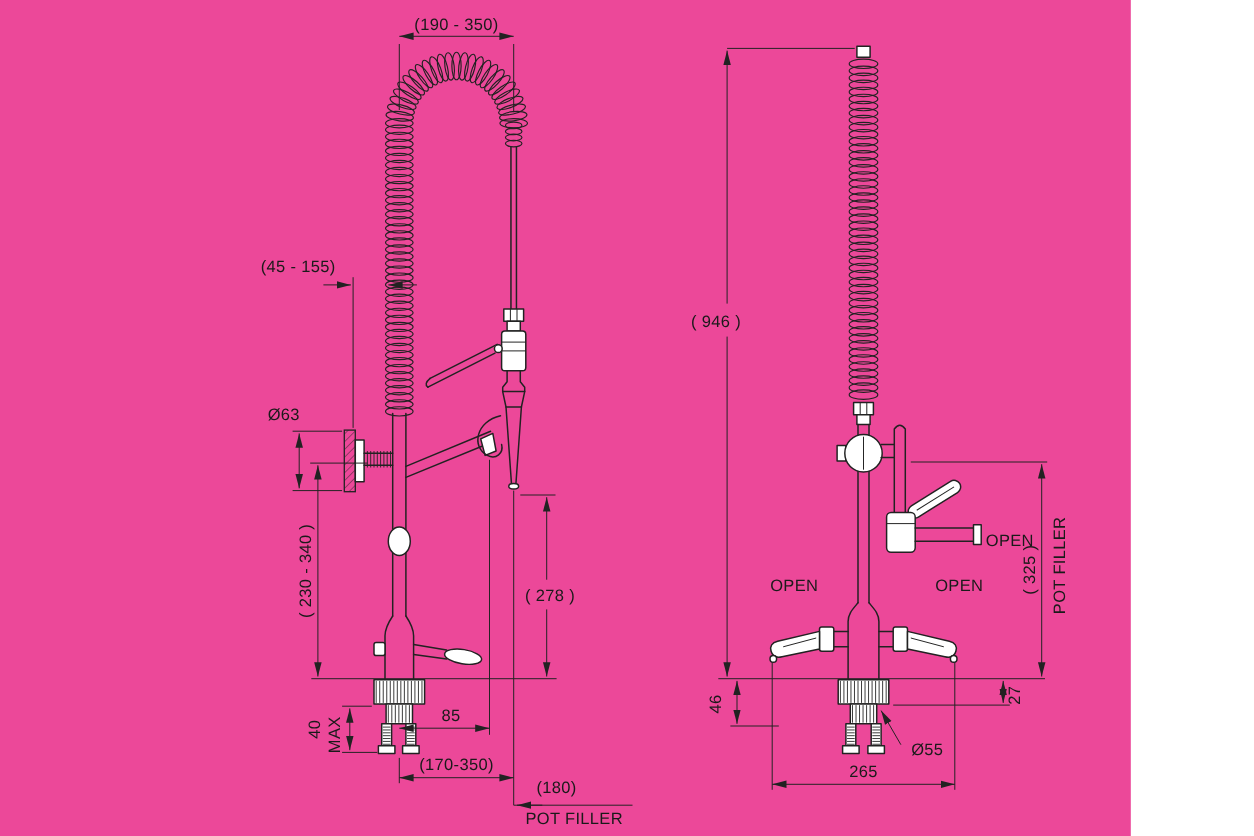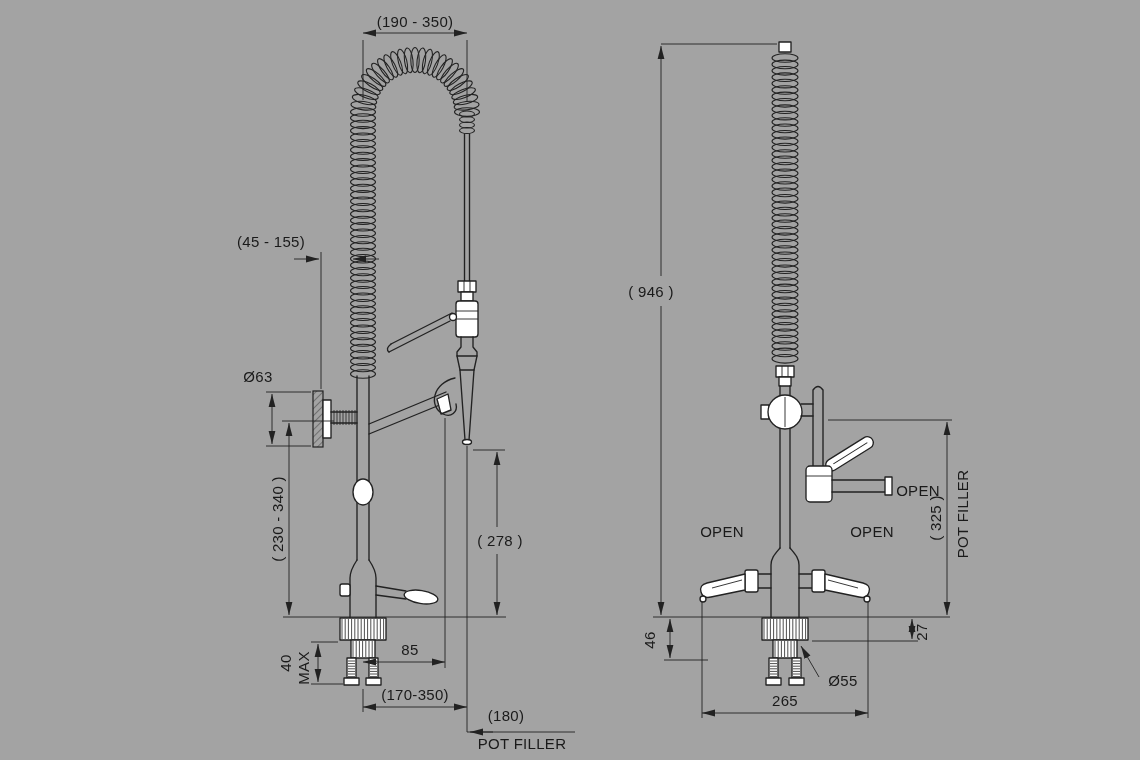--- a/index.html
+++ b/index.html
@@ -1,16 +1,16 @@
 <!DOCTYPE html>
 <html><head>
 <meta charset="utf-8">
 <style>
   html,body{margin:0;padding:0;background:#ffffff}
-  .stage{width:1140px;height:760px;background:#a3a3a3;overflow:hidden}
+  .stage{width:1028px;height:760px;background:#ec4899;overflow:hidden}
   svg{display:block}
   .s1{fill:none;stroke:#222;stroke-width:1.35;stroke-linecap:round;stroke-linejoin:round}
   .s1f{fill:#ffffff;stroke:#222;stroke-width:1.35;stroke-linejoin:round}
   .s0{fill:none;stroke:#222;stroke-width:0.9}
   .coil *{fill:none;stroke:#222;stroke-width:1.05}
   .tset *{fill:none;stroke:#222;stroke-width:0.8}
   text{font-family:"Liberation Sans","DejaVu Sans",sans-serif;font-size:15px;fill:#1a1a1a;letter-spacing:.02em}
 </style>
 </head>
 <body>

